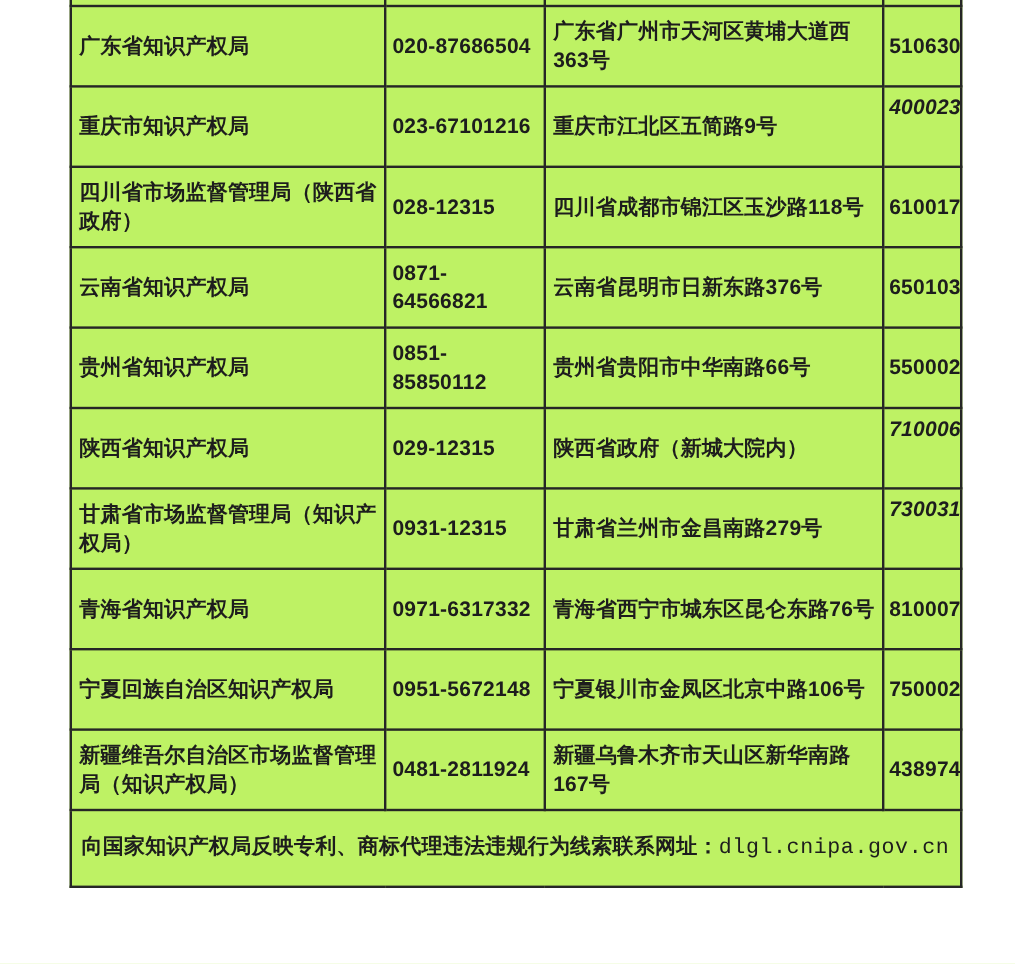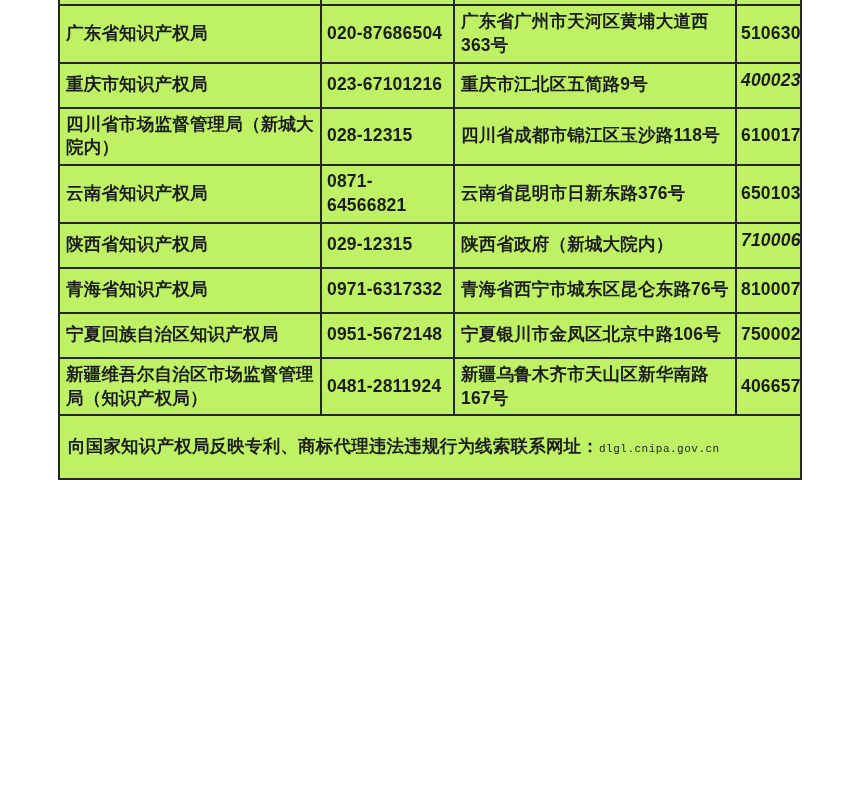--- a/index.html
+++ b/index.html
@@ -29,21 +29,21 @@
   td {
     border: 2px solid #262626;
     vertical-align: middle;
     font-size: 17.5px;
     line-height: 1.36;
     font-weight: 600;
     letter-spacing: 0.2px;
     overflow: hidden;
   }
   tr.data-row {
-    height: 45px;
+    height: 67px;
   }
   tr.stub-row td {
     border-top: none;
     height: 4px;
     padding: 0;
   }
   td.name-cell {
     padding: 4px 2px 4px 6px;
   }
   td.phone-cell {
@@ -60,21 +60,21 @@
     padding-top: 5px;
     font-style: italic;
   }
   tr.footer-row td {
     height: 54px;
     padding: 4px 4px 4px 8px;
   }
   .footer-url {
     font-family: "Liberation Mono", monospace;
     font-weight: 500;
-    font-size: 11px;
+    font-size: 18px;
     letter-spacing: 0.5px;
   }
 </style>
 </head>
 <body>
 
 <div class="table-wrap">
   <table class="contact-table">
     <colgroup>
       <col style="width:262px">
@@ -96,54 +96,66 @@
           <td class="address-cell">广东省广州市天河区黄埔大道西363号</td>
           <td class="code-cell">510630</td>
         </tr>
         <tr class="data-row">
           <td class="name-cell">重庆市知识产权局</td>
           <td class="phone-cell">023-67101216</td>
           <td class="address-cell">重庆市江北区五简路9号</td>
           <td class="code-cell align-top">400023</td>
         </tr>
         <tr class="data-row">
-          <td class="name-cell">四川省市场监督管理局（新城大院内）</td>
+          <td class="name-cell">四川省市场监督管理局（陕西省政府）</td>
           <td class="phone-cell">028-12315</td>
           <td class="address-cell">四川省成都市锦江区玉沙路118号</td>
           <td class="code-cell">610017</td>
         </tr>
         <tr class="data-row">
           <td class="name-cell">云南省知识产权局</td>
           <td class="phone-cell">0871-64566821</td>
           <td class="address-cell">云南省昆明市日新东路376号</td>
           <td class="code-cell">650103</td>
         </tr>
         <tr class="data-row">
+          <td class="name-cell">贵州省知识产权局</td>
+          <td class="phone-cell">0851-85850112</td>
+          <td class="address-cell">贵州省贵阳市中华南路66号</td>
+          <td class="code-cell">550002</td>
+        </tr>
+        <tr class="data-row">
           <td class="name-cell">陕西省知识产权局</td>
           <td class="phone-cell">029-12315</td>
           <td class="address-cell">陕西省政府（新城大院内）</td>
           <td class="code-cell align-top">710006</td>
+        </tr>
+        <tr class="data-row">
+          <td class="name-cell">甘肃省市场监督管理局（知识产权局）</td>
+          <td class="phone-cell">0931-12315</td>
+          <td class="address-cell">甘肃省兰州市金昌南路279号</td>
+          <td class="code-cell align-top">730031</td>
         </tr>
         <tr class="data-row">
           <td class="name-cell">青海省知识产权局</td>
           <td class="phone-cell">0971-6317332</td>
           <td class="address-cell">青海省西宁市城东区昆仑东路76号</td>
           <td class="code-cell">810007</td>
         </tr>
         <tr class="data-row">
           <td class="name-cell">宁夏回族自治区知识产权局</td>
           <td class="phone-cell">0951-5672148</td>
           <td class="address-cell">宁夏银川市金凤区北京中路106号</td>
           <td class="code-cell">750002</td>
         </tr>
         <tr class="data-row">
           <td class="name-cell">新疆维吾尔自治区市场监督管理局（知识产权局）</td>
           <td class="phone-cell">0481-2811924</td>
           <td class="address-cell">新疆乌鲁木齐市天山区新华南路167号</td>
-          <td class="code-cell">406657</td>
+          <td class="code-cell">438974</td>
         </tr>
         <tr class="footer-row">
         <td colspan="4">
           <span>向国家知识产权局反映专利、商标代理违法违规行为线索联系网址：</span><span class="footer-url">dlgl.cnipa.gov.cn</span>
         </td>
       </tr>
     </tbody>
   </table>
 </div>
 

